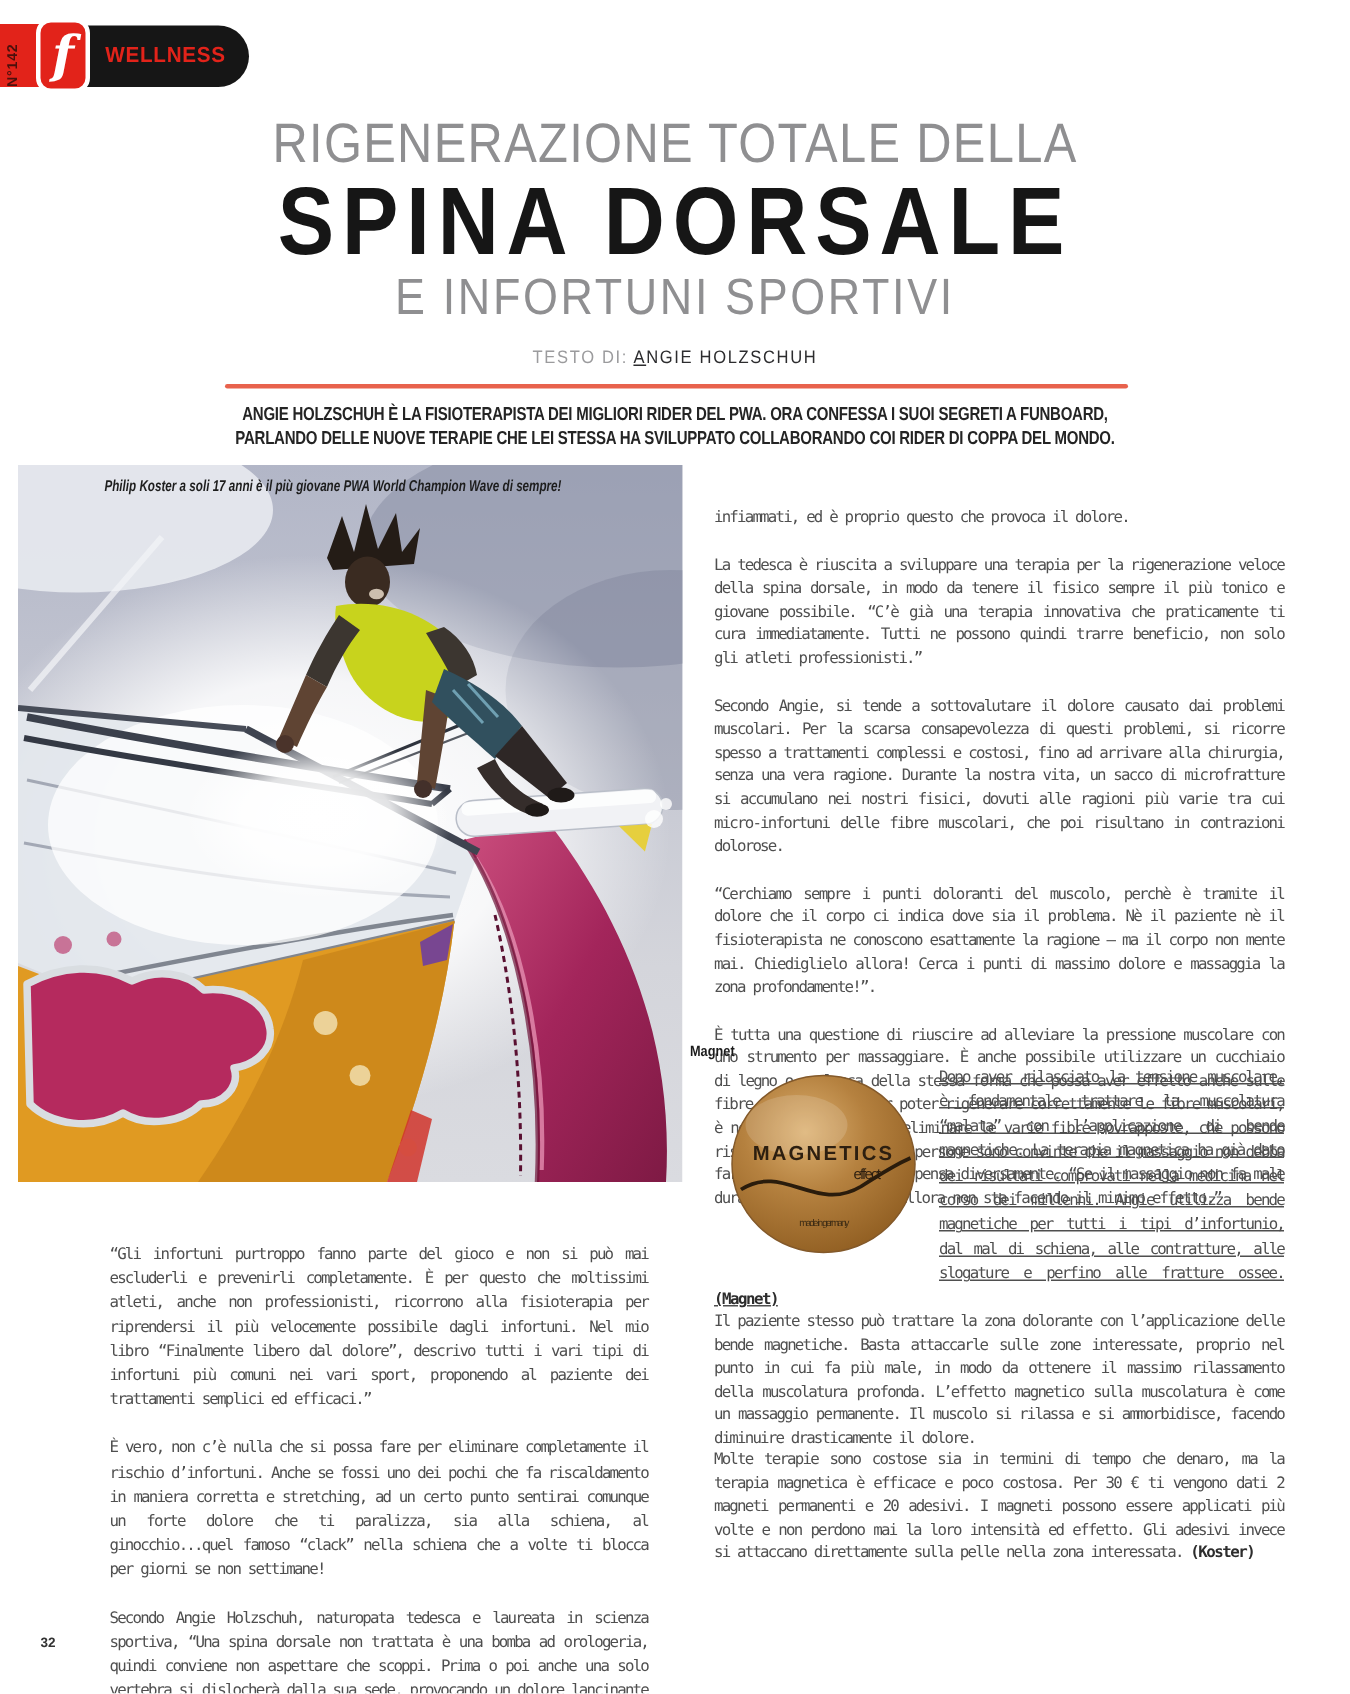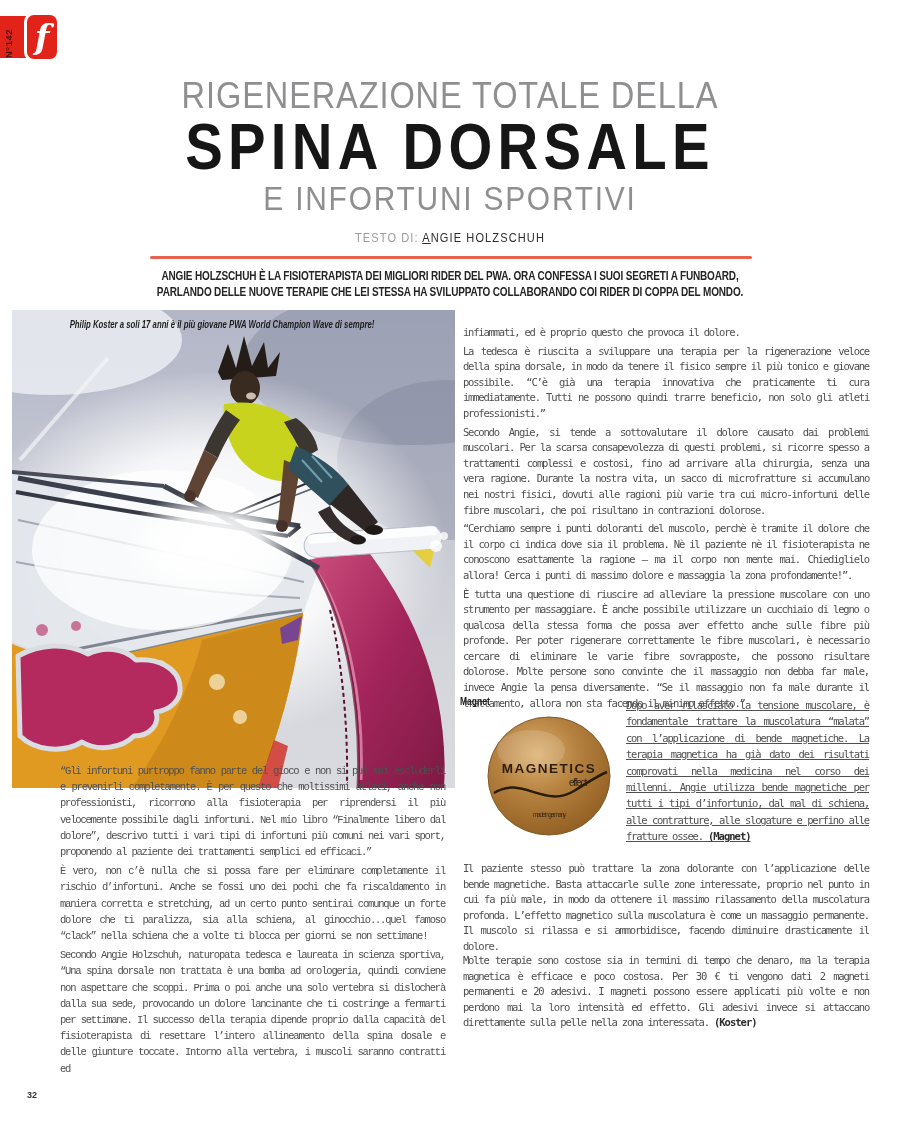--- a/index.html
+++ b/index.html
@@ -44,22 +44,22 @@
   
   .photo{position:absolute;left:12px;top:310px;width:443px;height:478px;font-style:italic;}
   .photo svg{display:block;}
   .caption{position:absolute;left:0;top:8px;width:420px;text-align:center;font-weight:bold;
            font-size:10.5px;color:#1d1d1d;letter-spacing:0;transform:scaleX(.74);
            transform-origin:center top;}
 
   
   .bodytext{font-family:"DejaVu Sans Mono",monospace;font-size:10.5px;letter-spacing:-1.2px;
             color:#4f4f4f;text-align:justify;}
-  .bodytext p{margin:3px;}
-  .col-left{position:absolute;left:57px;top:760px;width:391px;height:300px;line-height:16.2px;font-family:Liberation Mono, monospace;}
+  .bodytext p{margin:16px;}
+  .col-left{position:absolute;left:57px;top:812px;width:391px;height:300px;line-height:16.2px;}
   .col-right{position:absolute;left:460px;top:322px;width:412px;height:378px;line-height:15.6px;}
   .magnet-block{position:absolute;left:460px;top:694px;width:412px;height:164px;line-height:16.4px;text-decoration:underline;}
   .mid-para{position:absolute;left:460px;top:858px;width:412px;height:94px;line-height:15.6px;}
   .sticker-block{position:absolute;left:460px;top:950px;width:412px;height:170px;line-height:15.6px;}
   .bodytext b{font-weight:bold;color:#2d2d2d;letter-spacing:-1px;}
 
   .floatbox{float:left;}
   .fb-magnet{width:166px;height:160px;}
   .fb-sticker{width:172px;height:160px;}
   .photo-label{font-family:"Liberation Sans",sans-serif;font-weight:bold;font-size:10px;
@@ -74,20 +74,23 @@
   .pagenum{position:absolute;left:27px;top:1090px;font-size:9px;font-weight:bold;color:#333;text-align:center;}
 </style>
 </head>
 <body>
 
 <div class="page">
 
   <div class="banner">
     <div class="banner-red">
       <span class="banner-issue">N°142</span>
+    </div>
+    <div class="banner-pill">
+      <span class="banner-label">WELLNESS</span>
     </div>
     <div class="banner-f">
       <span>f</span>
     </div>
   </div>
 
   <div class="headline">
     <div class="hl-light">RIGENERAZIONE TOTALE DELLA</div>
     <div class="hl-heavy">SPINA DORSALE</div>
     <div class="hl-light2">E INFORTUNI SPORTIVI</div>

